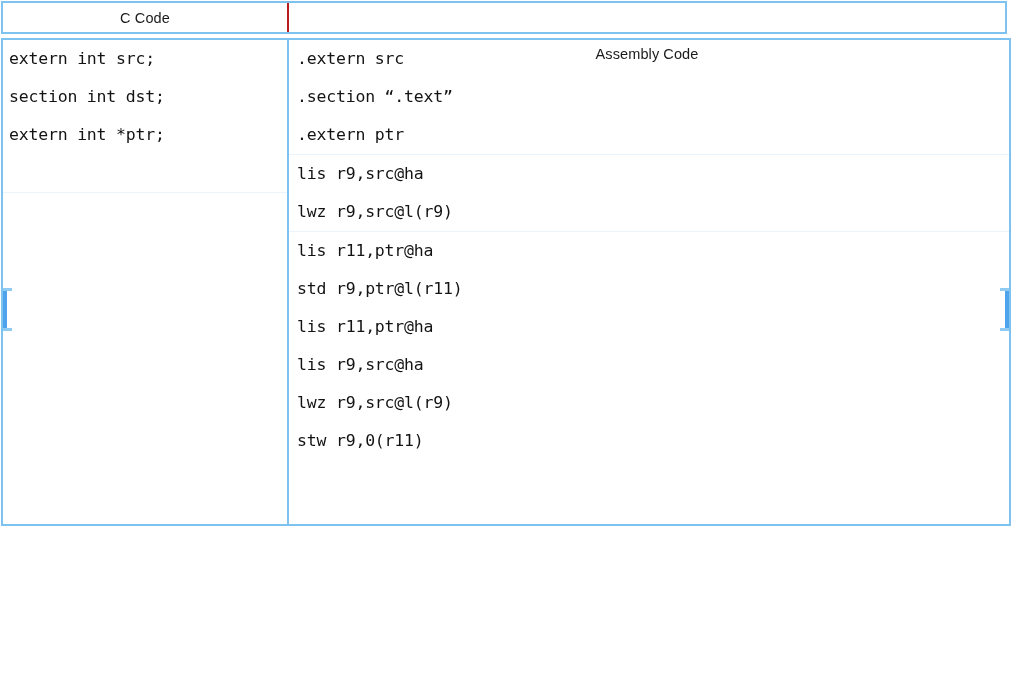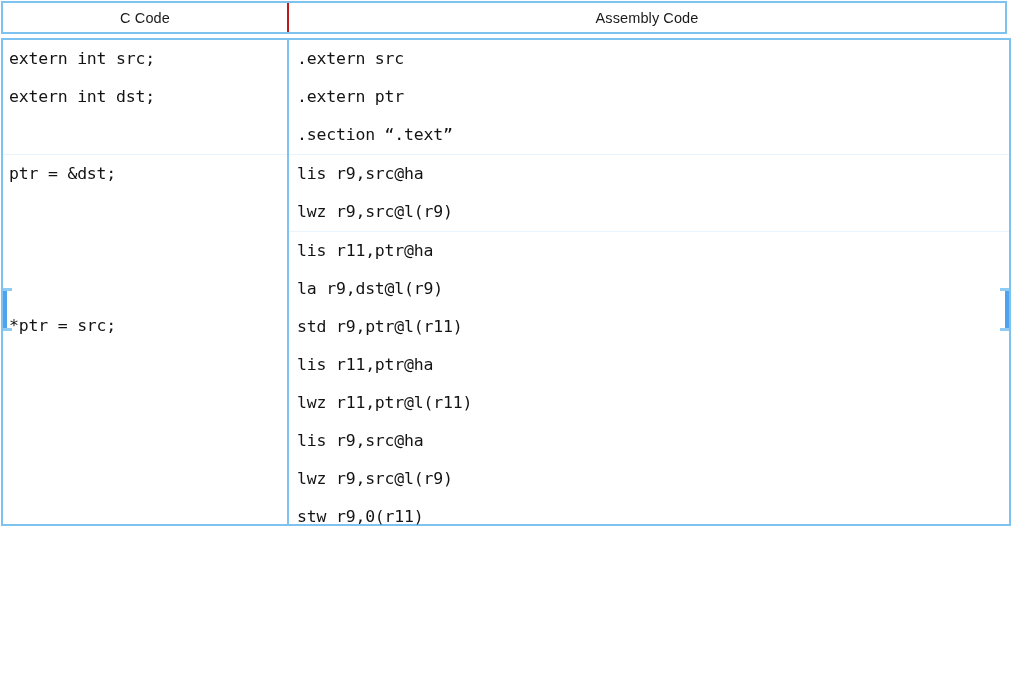--- a/index.html
+++ b/index.html
@@ -43,20 +43,21 @@
     font-size: 14.5px;
     color: #1a1a1a;
     letter-spacing: 0.1px;
   }
   .header-cell.c-col {
     width: 286px;
     border-right: 2px solid #b91c1c;
   }
   .header-cell.asm-col {
     flex: 1;
+    margin-top: 36px;
   }
 
   
   .body-table {
     position: absolute;
     left: 1px;
     top: 38px;
     width: 1010px;
     height: 488px;
     box-sizing: border-box;
@@ -130,64 +131,61 @@
       <span>Assembly Code</span>
     </div>
   </div>
 
   <div class="body-table">
 
     <div class="body-col c-col">
 
       <div class="grp sep">
         <div class="codeline">extern int src;</div>
-        <div class="codeline">extern int dst;</div>
-        <div class="codeline blank"></div>
-      </div>
-
-
-      <div class="grp">
-        <div class="codeline">ptr = &amp;dst;</div>
-        <div class="codeline blank"></div>
-        <div class="codeline blank"></div>
-        <div class="codeline blank"></div>
-      </div>
-
-      <div class="grp">
-        <div class="codeline">*ptr = src;</div>
+        <div class="codeline">section int dst;</div>
+        <div class="codeline">extern int *ptr;</div>
+        <div class="codeline blank"></div>
+      </div>
+
+
+      <div class="grp">
+        <div class="codeline blank"></div>
+        <div class="codeline blank"></div>
+        <div class="codeline blank"></div>
+      </div>
+
+      <div class="grp">
         <div class="codeline blank"></div>
         <div class="codeline blank"></div>
         <div class="codeline blank"></div>
         <div class="codeline blank"></div>
       </div>
 
     </div>
 
     <div class="body-col asm-col">
 
       <div class="grp sep">
         <div class="codeline">.extern src</div>
+        <div class="codeline"><span>.section “.text”</span></div>
         <div class="codeline">.extern ptr</div>
-        <div class="codeline"><span>.section “.text”</span></div>
       </div>
 
       <div class="grp sep">
         <div class="codeline">lis r9,src@ha</div>
         <div class="codeline">lwz r9,src@l(r9)</div>
       </div>
 
       <div class="grp">
         <div class="codeline">lis r11,ptr@ha</div>
-        <div class="codeline">la r9,dst@l(r9)</div>
         <div class="codeline">std r9,ptr@l(r11)</div>
       </div>
 
       <div class="grp">
         <div class="codeline">lis r11,ptr@ha</div>
-        <div class="codeline">lwz r11,ptr@l(r11)</div>
         <div class="codeline">lis r9,src@ha</div>
         <div class="codeline">lwz r9,src@l(r9)</div>
         <div class="codeline">stw r9,0(r11)</div>
       </div>
 
     </div>
 
     <div class="edge-accent left" style="top:250px;height:38px;"></div>
     <div class="edge-accent right" style="top:250px;height:38px;"></div>
     <div class="edge-tick left" style="top:248px;"></div>

